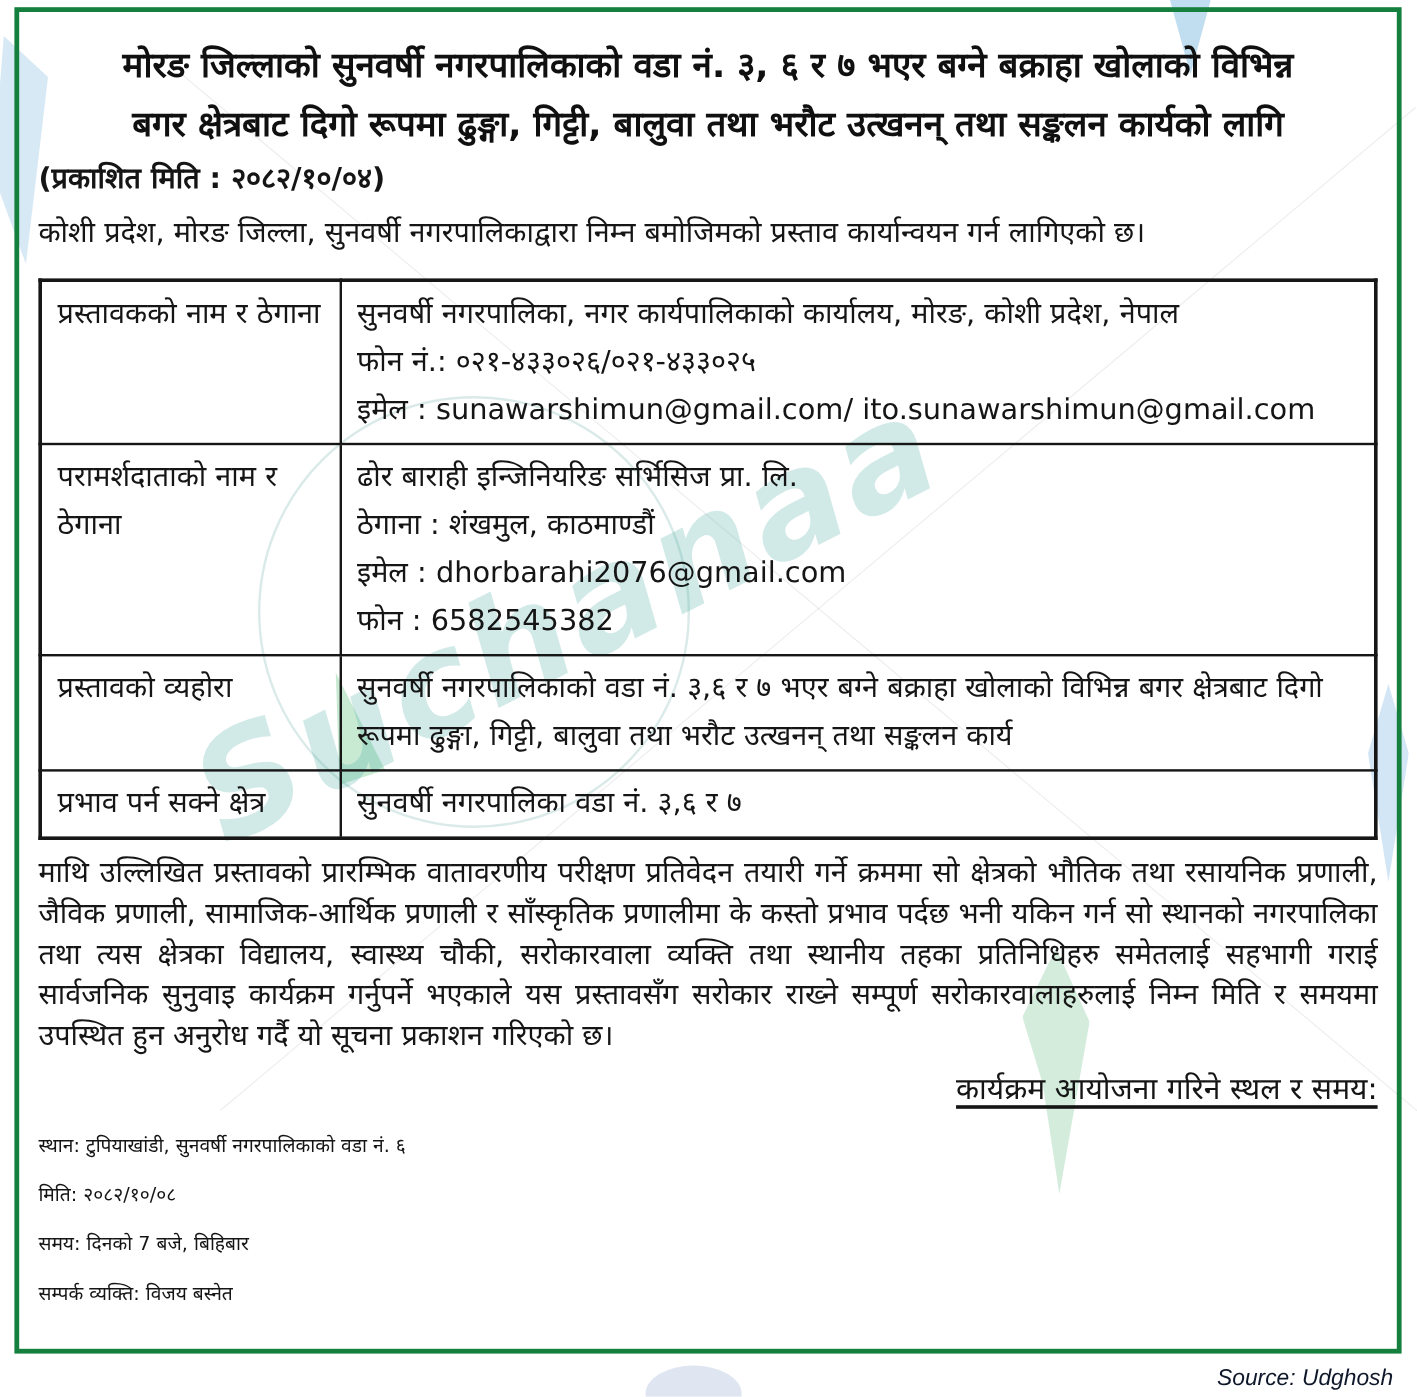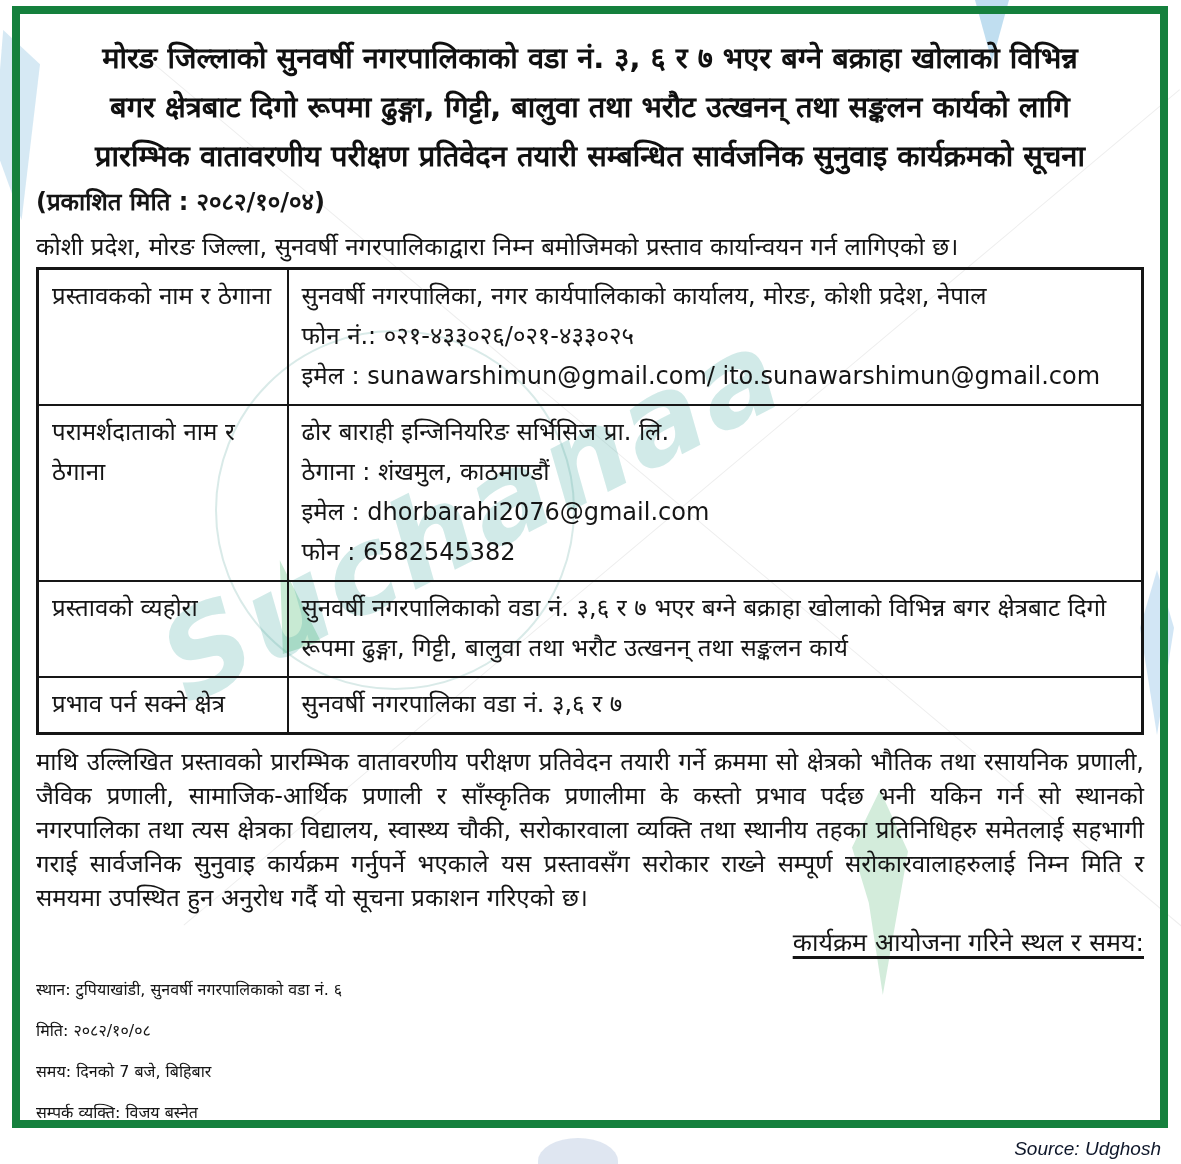--- a/index.html
+++ b/index.html
@@ -94,21 +94,21 @@
     background: rgba(0,0,0,0.07);
     transform: rotate(140deg);
     transform-origin: left top;
     z-index: 1;
   }
   
   .doc {
     position: absolute;
     left: 12px; top: 6px;
     width: 1156px; height: 1122px;
-    border: 8px solid #15803d;
+    border: 4px solid #15803d;
     padding: 14px 16px 8px 16px;
     z-index: 2;
   }
   .title-block { text-align: center; margin-top: 6px; }
   .title-line {
     font-size: 29px;
     font-weight: bold;
     line-height: 49px;
     color: #101010;
   }
@@ -121,21 +121,21 @@
   }
   .intro {
     font-size: 24px;
     line-height: 36px;
     margin-top: 8px;
   }
   table.proposal {
     width: 100%;
     border-collapse: collapse;
     border: 3px solid #161616;
-    margin-top: 2px;
+    margin-top: 20px;
   }
   table.proposal td {
     border: 2px solid #161616;
     vertical-align: top;
     padding: 6px 13px 8px 13px;
     font-size: 24px;
     line-height: 40px;
   }
   td.label-cell { width: 250px; }
   .cell-line { display: block; }
@@ -185,21 +185,20 @@
   <div class="decor diag-line-2"></div>
   <div class="decor wm-globe"></div>
   <div class="decor wm-leaf"></div>
   <div class="decor wm-text">Suchanaa</div>
 
   <div class="doc">
 
     <div class="title-block">
       <div class="title-line">मोरङ जिल्लाको सुनवर्षी नगरपालिकाको वडा नं. ३, ६ र ७ भएर बग्ने बक्राहा खोलाको विभिन्न</div>
       <div class="title-line">बगर क्षेत्रबाट दिगो रूपमा ढुङ्गा, गिट्टी, बालुवा तथा भरौट उत्खनन् तथा सङ्कलन कार्यको लागि</div>
-      <div class="title-line">प्रारम्भिक वातावरणीय परीक्षण प्रतिवेदन तयारी सम्बन्धित सार्वजनिक सुनुवाइ कार्यक्रमको सूचना</div>
     </div>
 
     <div class="pub-date">(प्रकाशित मिति : २०८२/१०/०४)</div>
 
     <div class="intro">कोशी प्रदेश, मोरङ जिल्ला, सुनवर्षी नगरपालिकाद्वारा निम्न बमोजिमको प्रस्ताव कार्यान्वयन गर्न लागिएको छ।</div>
 
     <table class="proposal">
       <tbody>
         <tr>
           <td class="label-cell">प्रस्तावकको नाम र ठेगाना</td>

